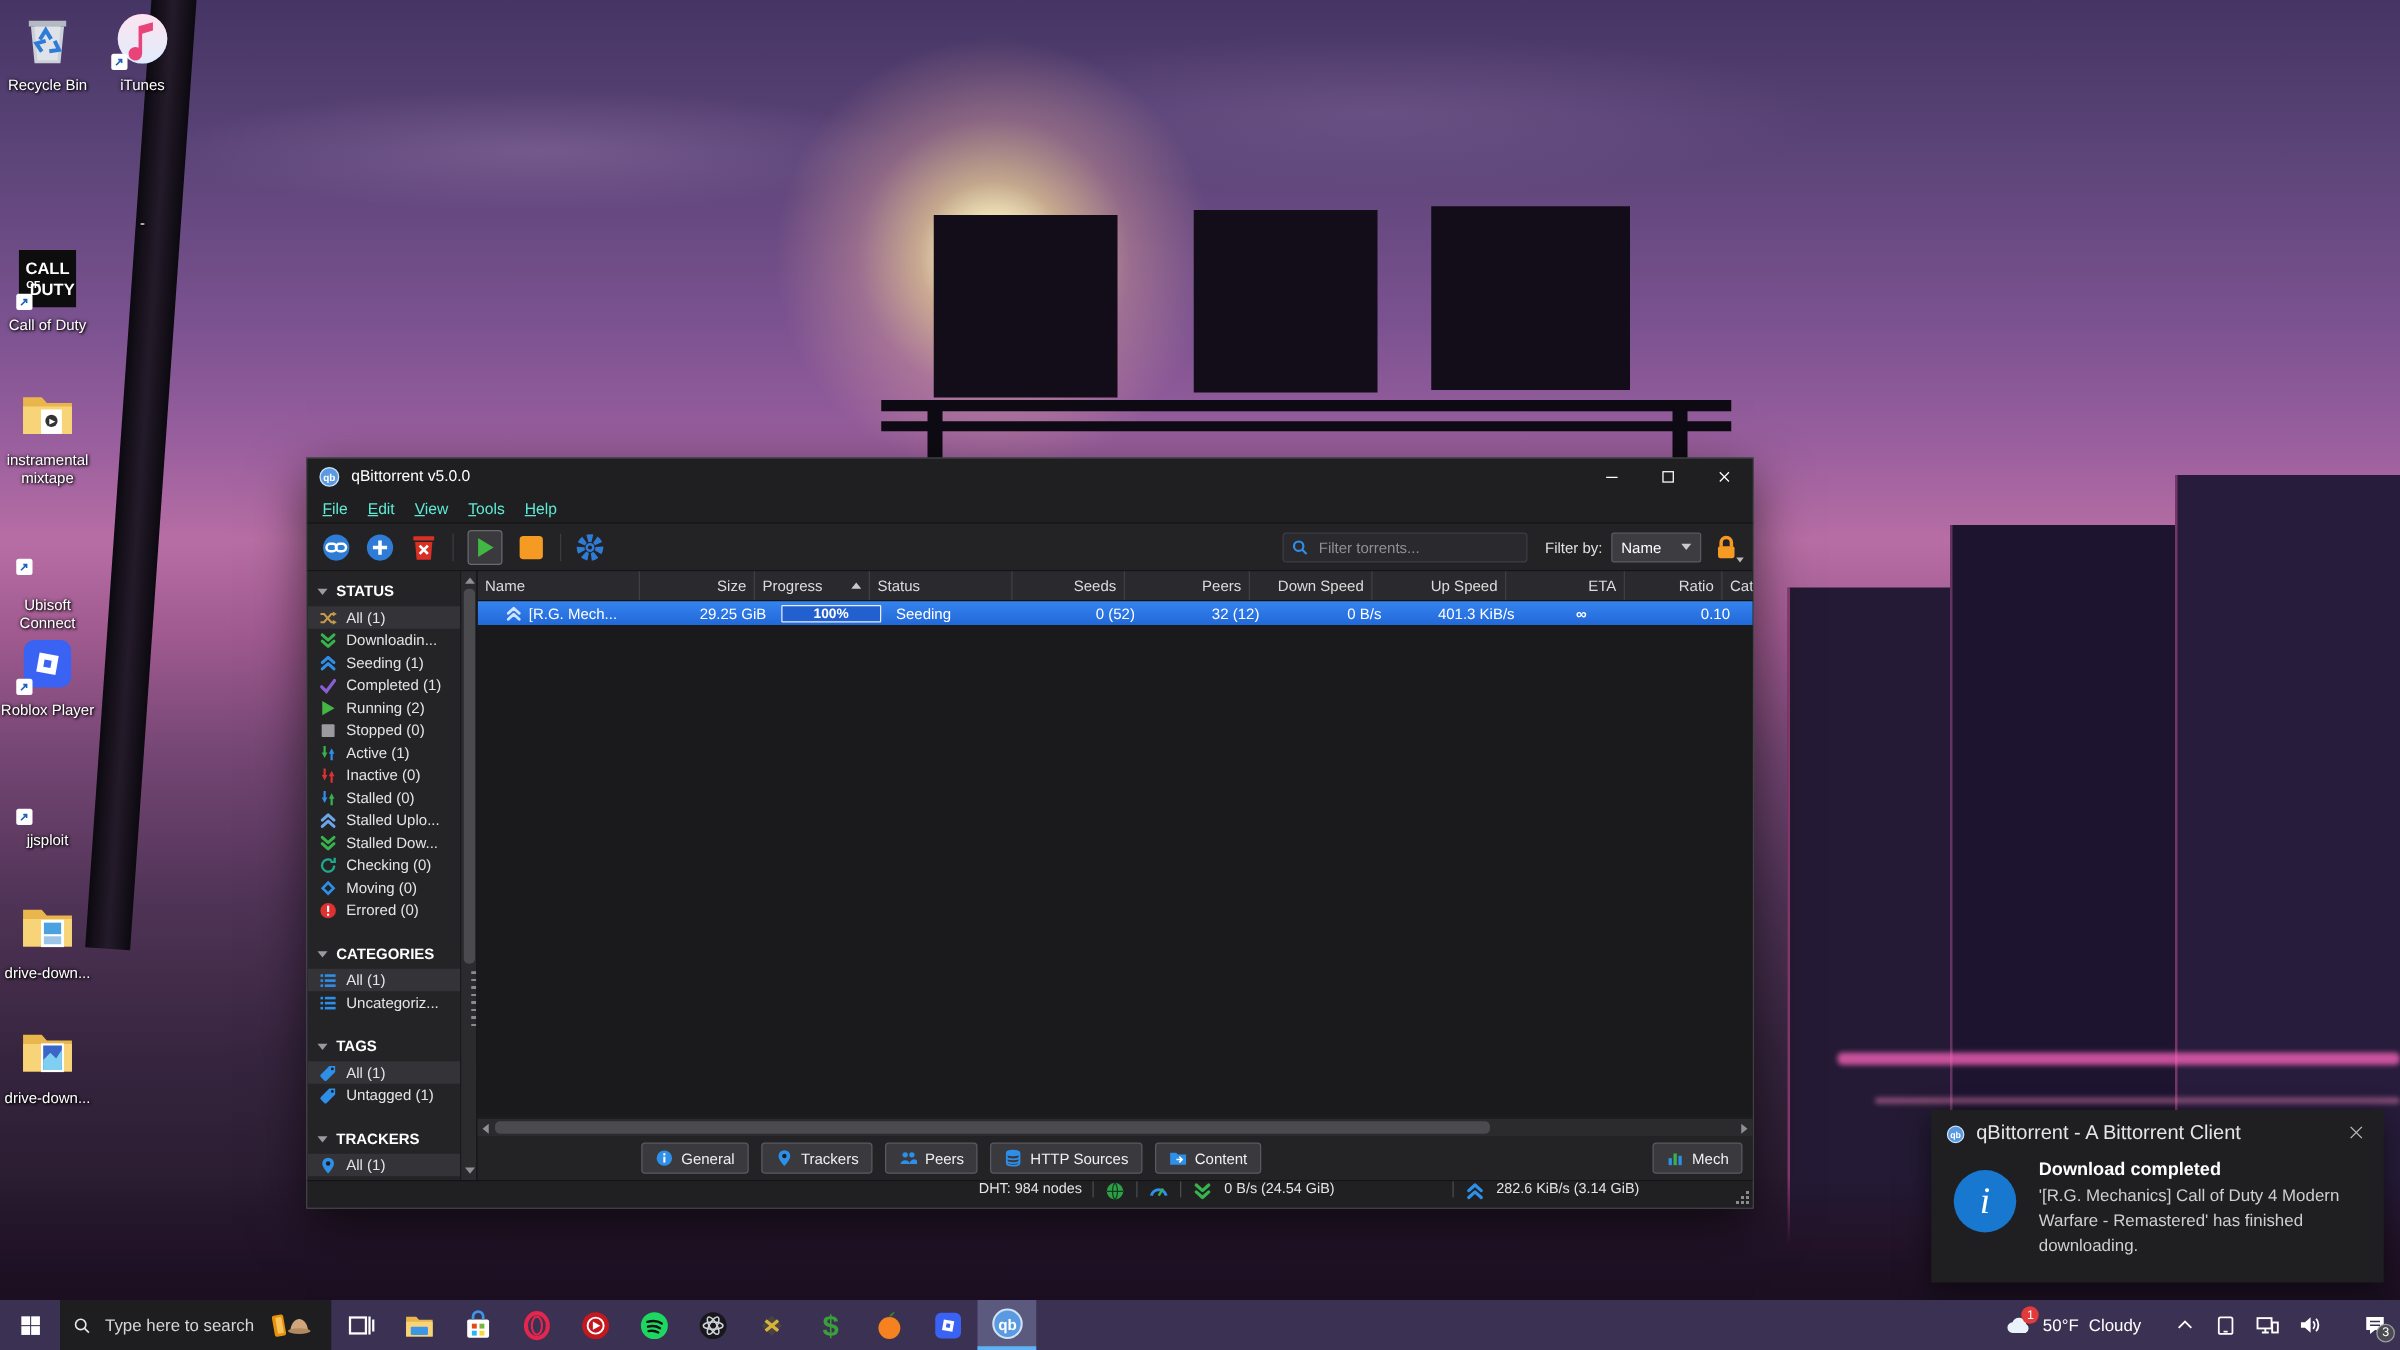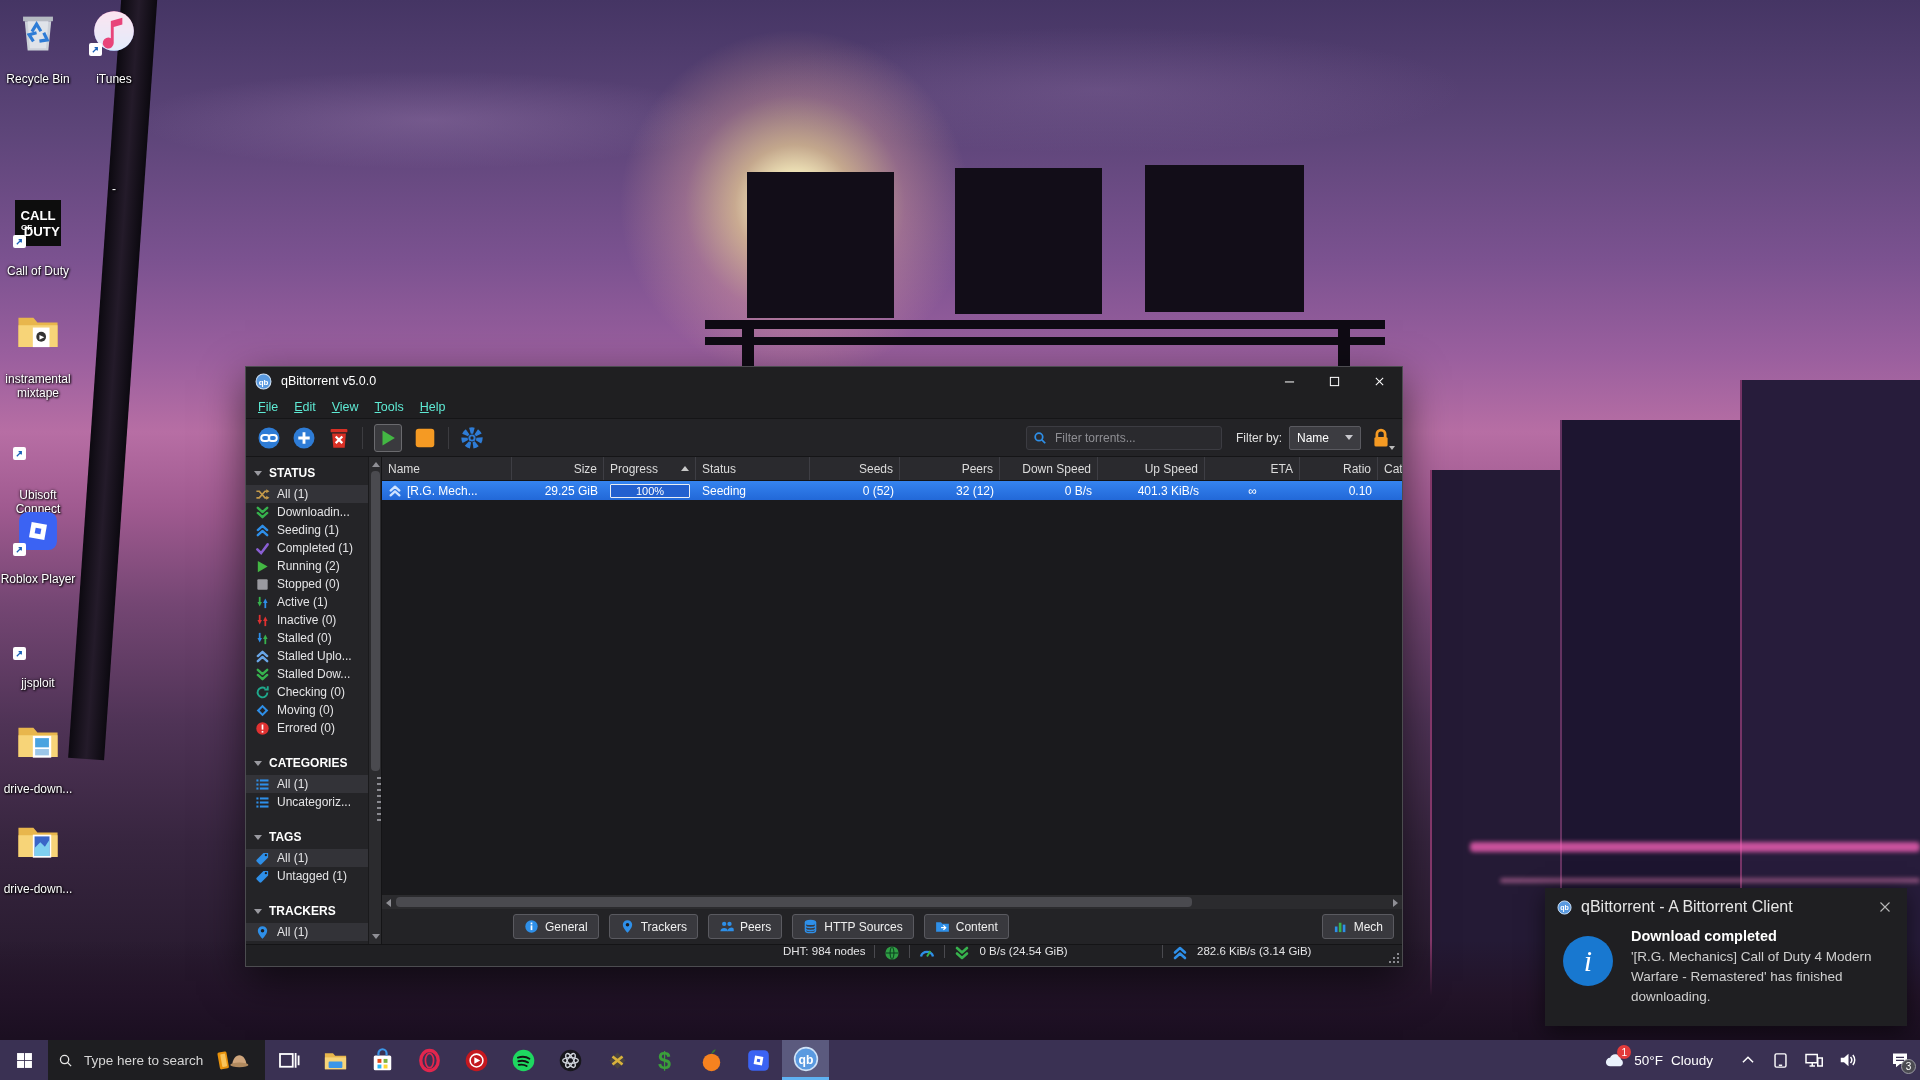--- a/index.html
+++ b/index.html
@@ -17,21 +17,21 @@
   .pole{position:absolute;left:96px;top:-40px;width:36px;height:800px;transform:rotate(4deg);
     background:linear-gradient(90deg,#0c0910,#241b2a 50%,#0c0910);}
   .bld{position:absolute;}
   .neon{position:absolute;border-radius:4px;filter:blur(2px);}
   .road{position:absolute;left:0;top:940px;width:1920px;height:140px;background:linear-gradient(180deg,rgba(42,24,48,0) 0%,#221328 40%,#140b1a 100%);}
 
   
   .dicon{position:absolute;width:76px;display:flex;flex-direction:column;align-items:center;z-index:2;cursor:default;}
   .dicon-img{position:relative;width:46px;height:46px;display:flex;align-items:center;justify-content:center;}
   .dicon-img svg{width:100%;height:100%;}
-  .dicon-label{margin-top:18px;font-size:12px;color:#fff;text-align:center;line-height:14px;
+  .dicon-label{margin-top:7px;font-size:12px;color:#fff;text-align:center;line-height:14px;
     text-shadow:1px 1px 2px #000,0 0 3px #000;}
   .sc-arrow{position:absolute;left:-2px;bottom:-2px;width:13px;height:13px;background:#fff;border-radius:2px;
     display:flex;align-items:center;justify-content:center;}
   .sc-arrow svg{width:9px;height:9px;}
 
   
   #qbt{position:absolute;left:245px;top:366px;width:1158px;height:601px;background:#222225;
     border:1px solid #4c4c50;box-shadow:0 14px 40px rgba(0,0,0,.6);z-index:10;display:flex;flex-direction:column;}
   .titlebar{height:28px;background:#1f1f21;display:flex;align-items:center;flex:none;}
   .titlebar .appico{width:17px;height:17px;margin-left:9px;}
@@ -80,24 +80,24 @@
   .split-dots{position:absolute;right:0px;top:320px;width:4px;height:46px;background:repeating-linear-gradient(180deg,#8a8a90 0 2px,transparent 2px 6px);}
 
   
   .tablearea{flex:1;display:flex;flex-direction:column;min-width:0;background:#1a1a1d;}
   .thead{height:24px;flex:none;display:flex;background:#2a2a2e;border-bottom:1px solid #141416;}
   .th{display:flex;align-items:center;padding:0 6px;font-size:12px;color:#dcdcdc;border-right:1px solid #3e3e44;white-space:nowrap;overflow:hidden;}
   .th.r{justify-content:flex-end;}
   .sortup{width:0;height:0;border-left:4px solid transparent;border-right:4px solid transparent;border-bottom:5px solid #c8c8c8;margin-left:auto;}
   .w0{width:130px}.w1{width:92px}.w2{width:92px}.w3{width:114px}.w4{width:90px}.w5{width:100px}
   .w6{width:98px}.w7{width:107px}.w8{width:95px}.w9{width:78px}.w10{flex:1;border-right:none;}
-  .trow{height:19px;flex:none;display:flex;background:linear-gradient(180deg,#3584f0,#2268d8);color:#fff;}
+  .trow{height:19px;flex:none;display:flex;background:linear-gradient(180deg,#3584f0,#2268d8);color:#fff;padding-left:16px;}
   .td{display:flex;align-items:center;padding:0 6px;font-size:12px;white-space:nowrap;overflow:hidden;}
   .td.r{justify-content:flex-end;}
-  .td.c{justify-content:center;}
+  .td.c{justify-content:center;font-weight:bold;}
   .td .icon16{width:14px;height:14px;margin-right:5px;flex:none;}
   .pbar{width:100%;height:14px;border:1px solid #e9edf4;background:#2360cf;display:flex;align-items:center;justify-content:center;
     font-size:11px;color:#fff;border-radius:1px;}
   .tbody{flex:1;background:#1a1a1d;}
 
   
   .hscroll{height:15px;flex:none;background:#2b2b2e;border-top:1px solid #1a1a1c;position:relative;}
   .hsa{position:absolute;top:4px;width:0;height:0;border-top:4px solid transparent;border-bottom:4px solid transparent;}
   .hsa.left{left:4px;border-right:5px solid #8f8f95;}
   .hsa.right{right:4px;border-left:5px solid #8f8f95;}

